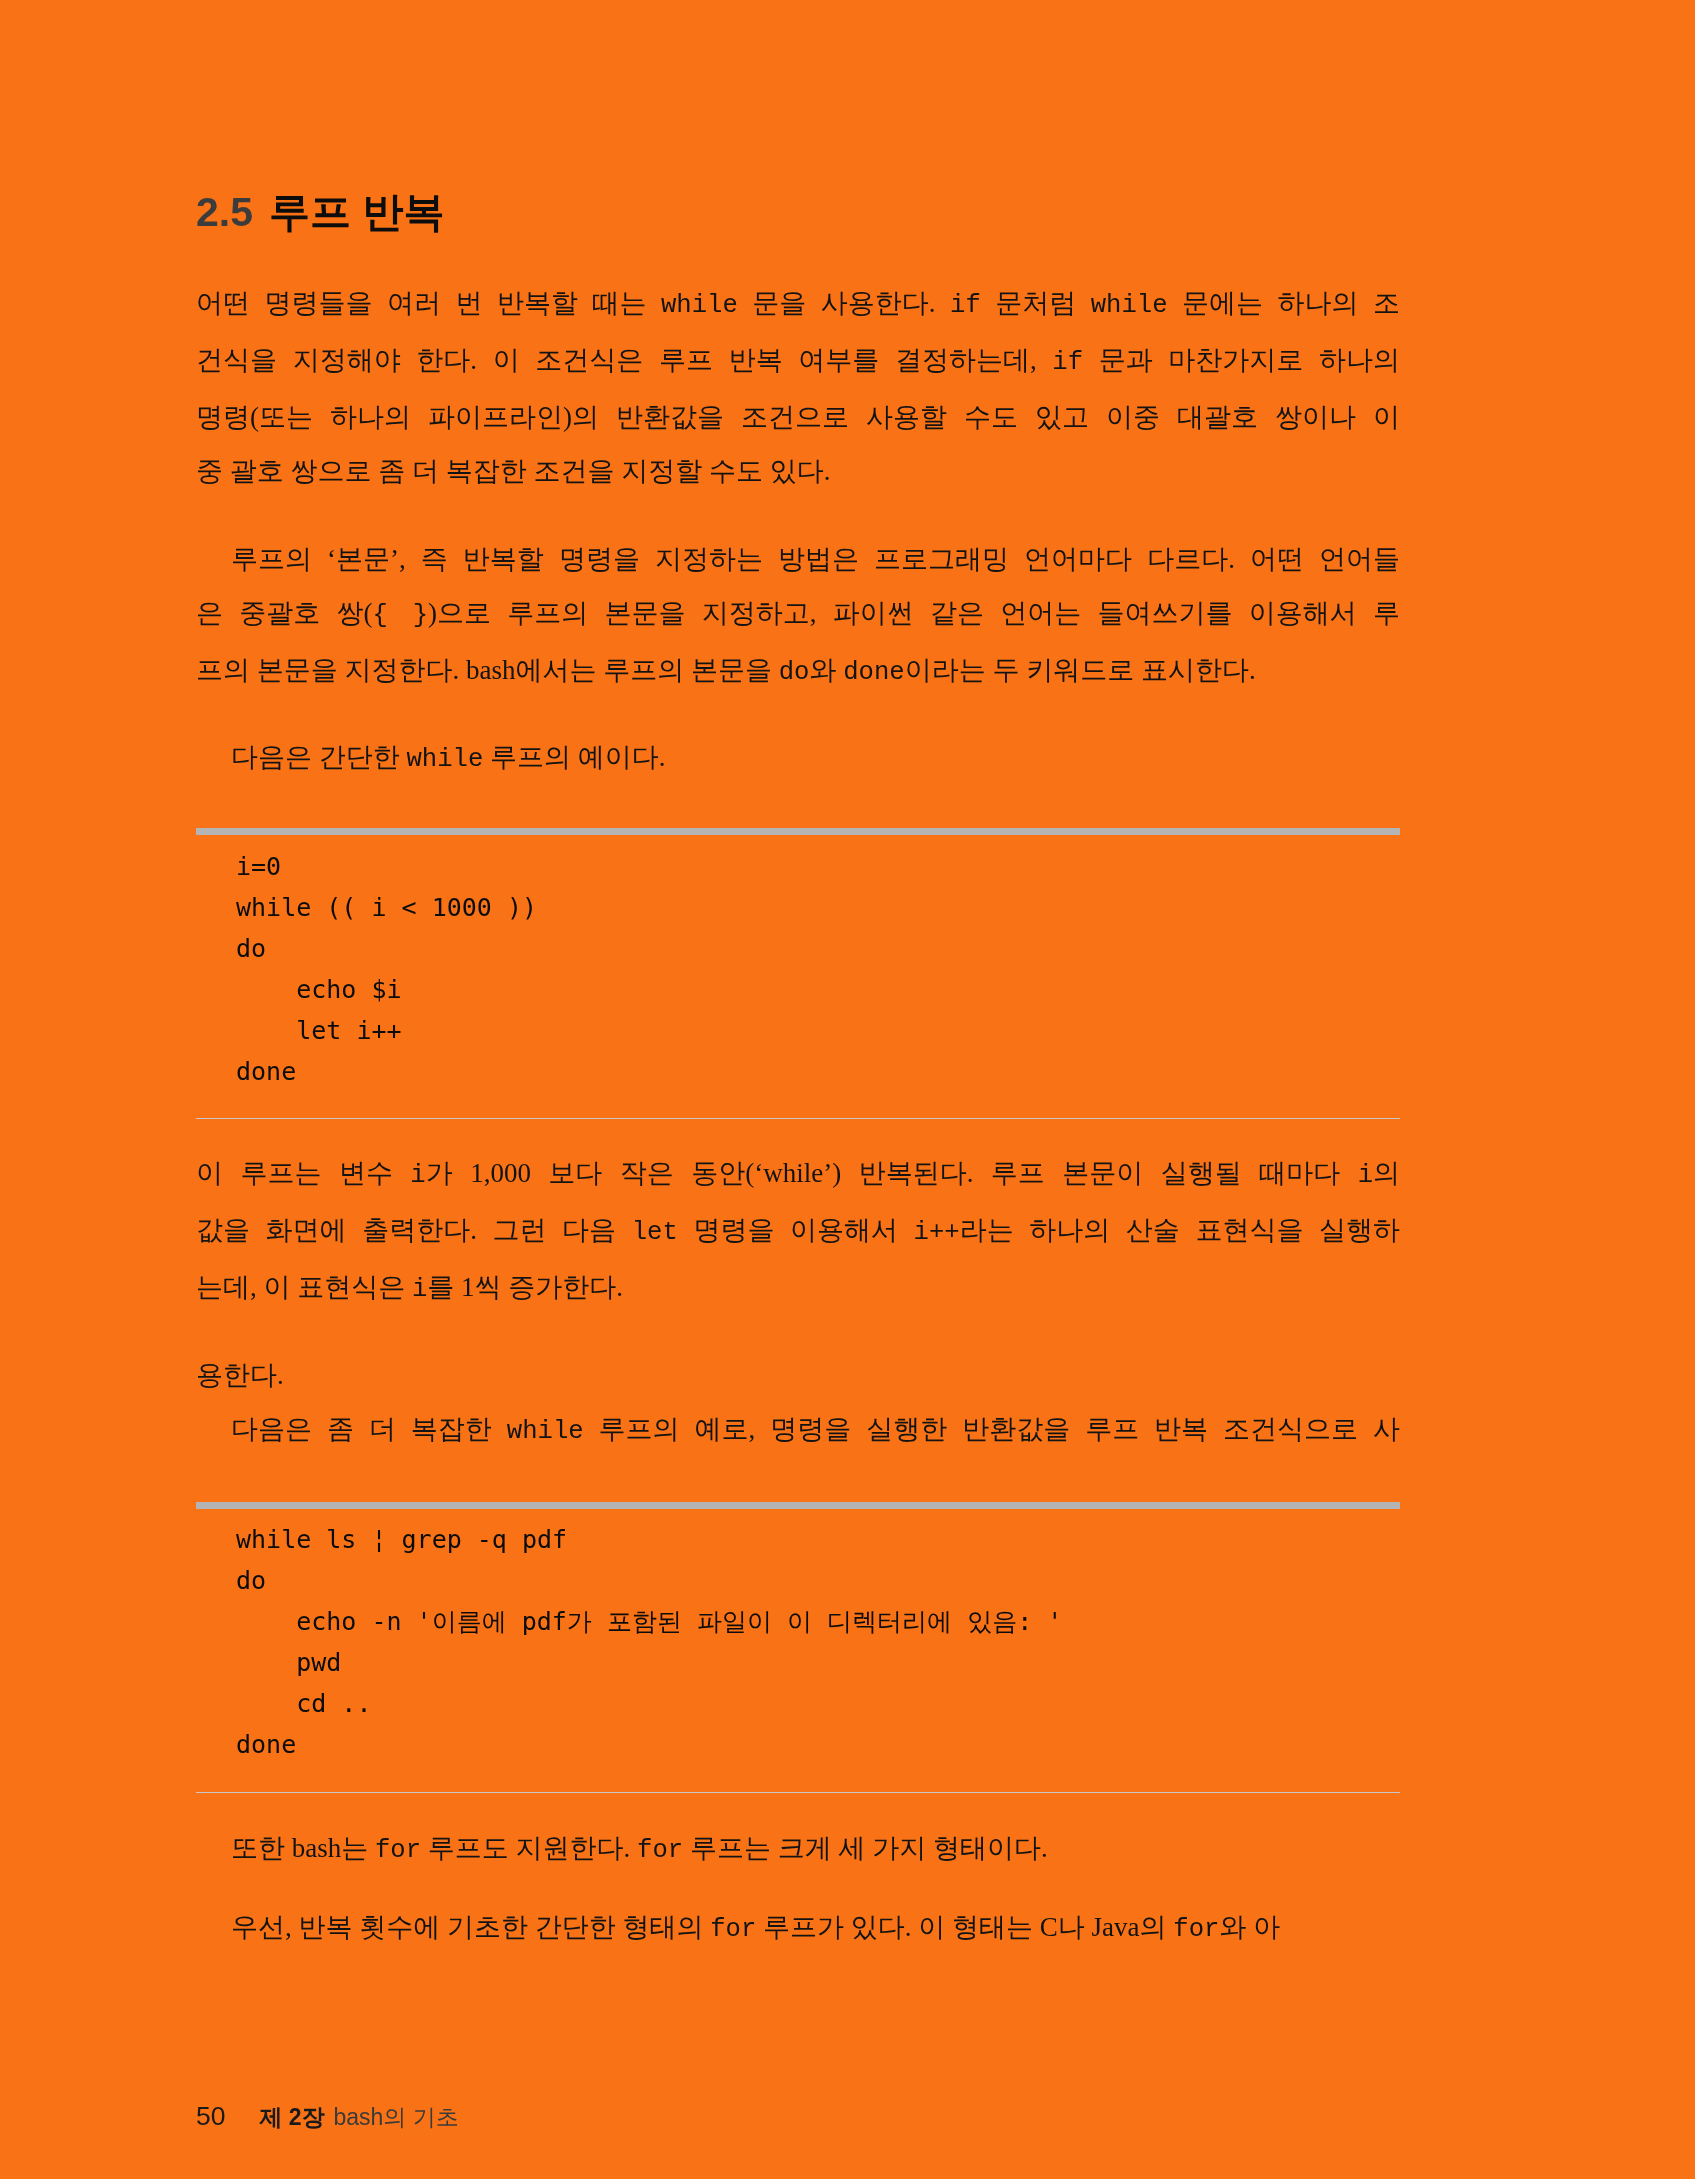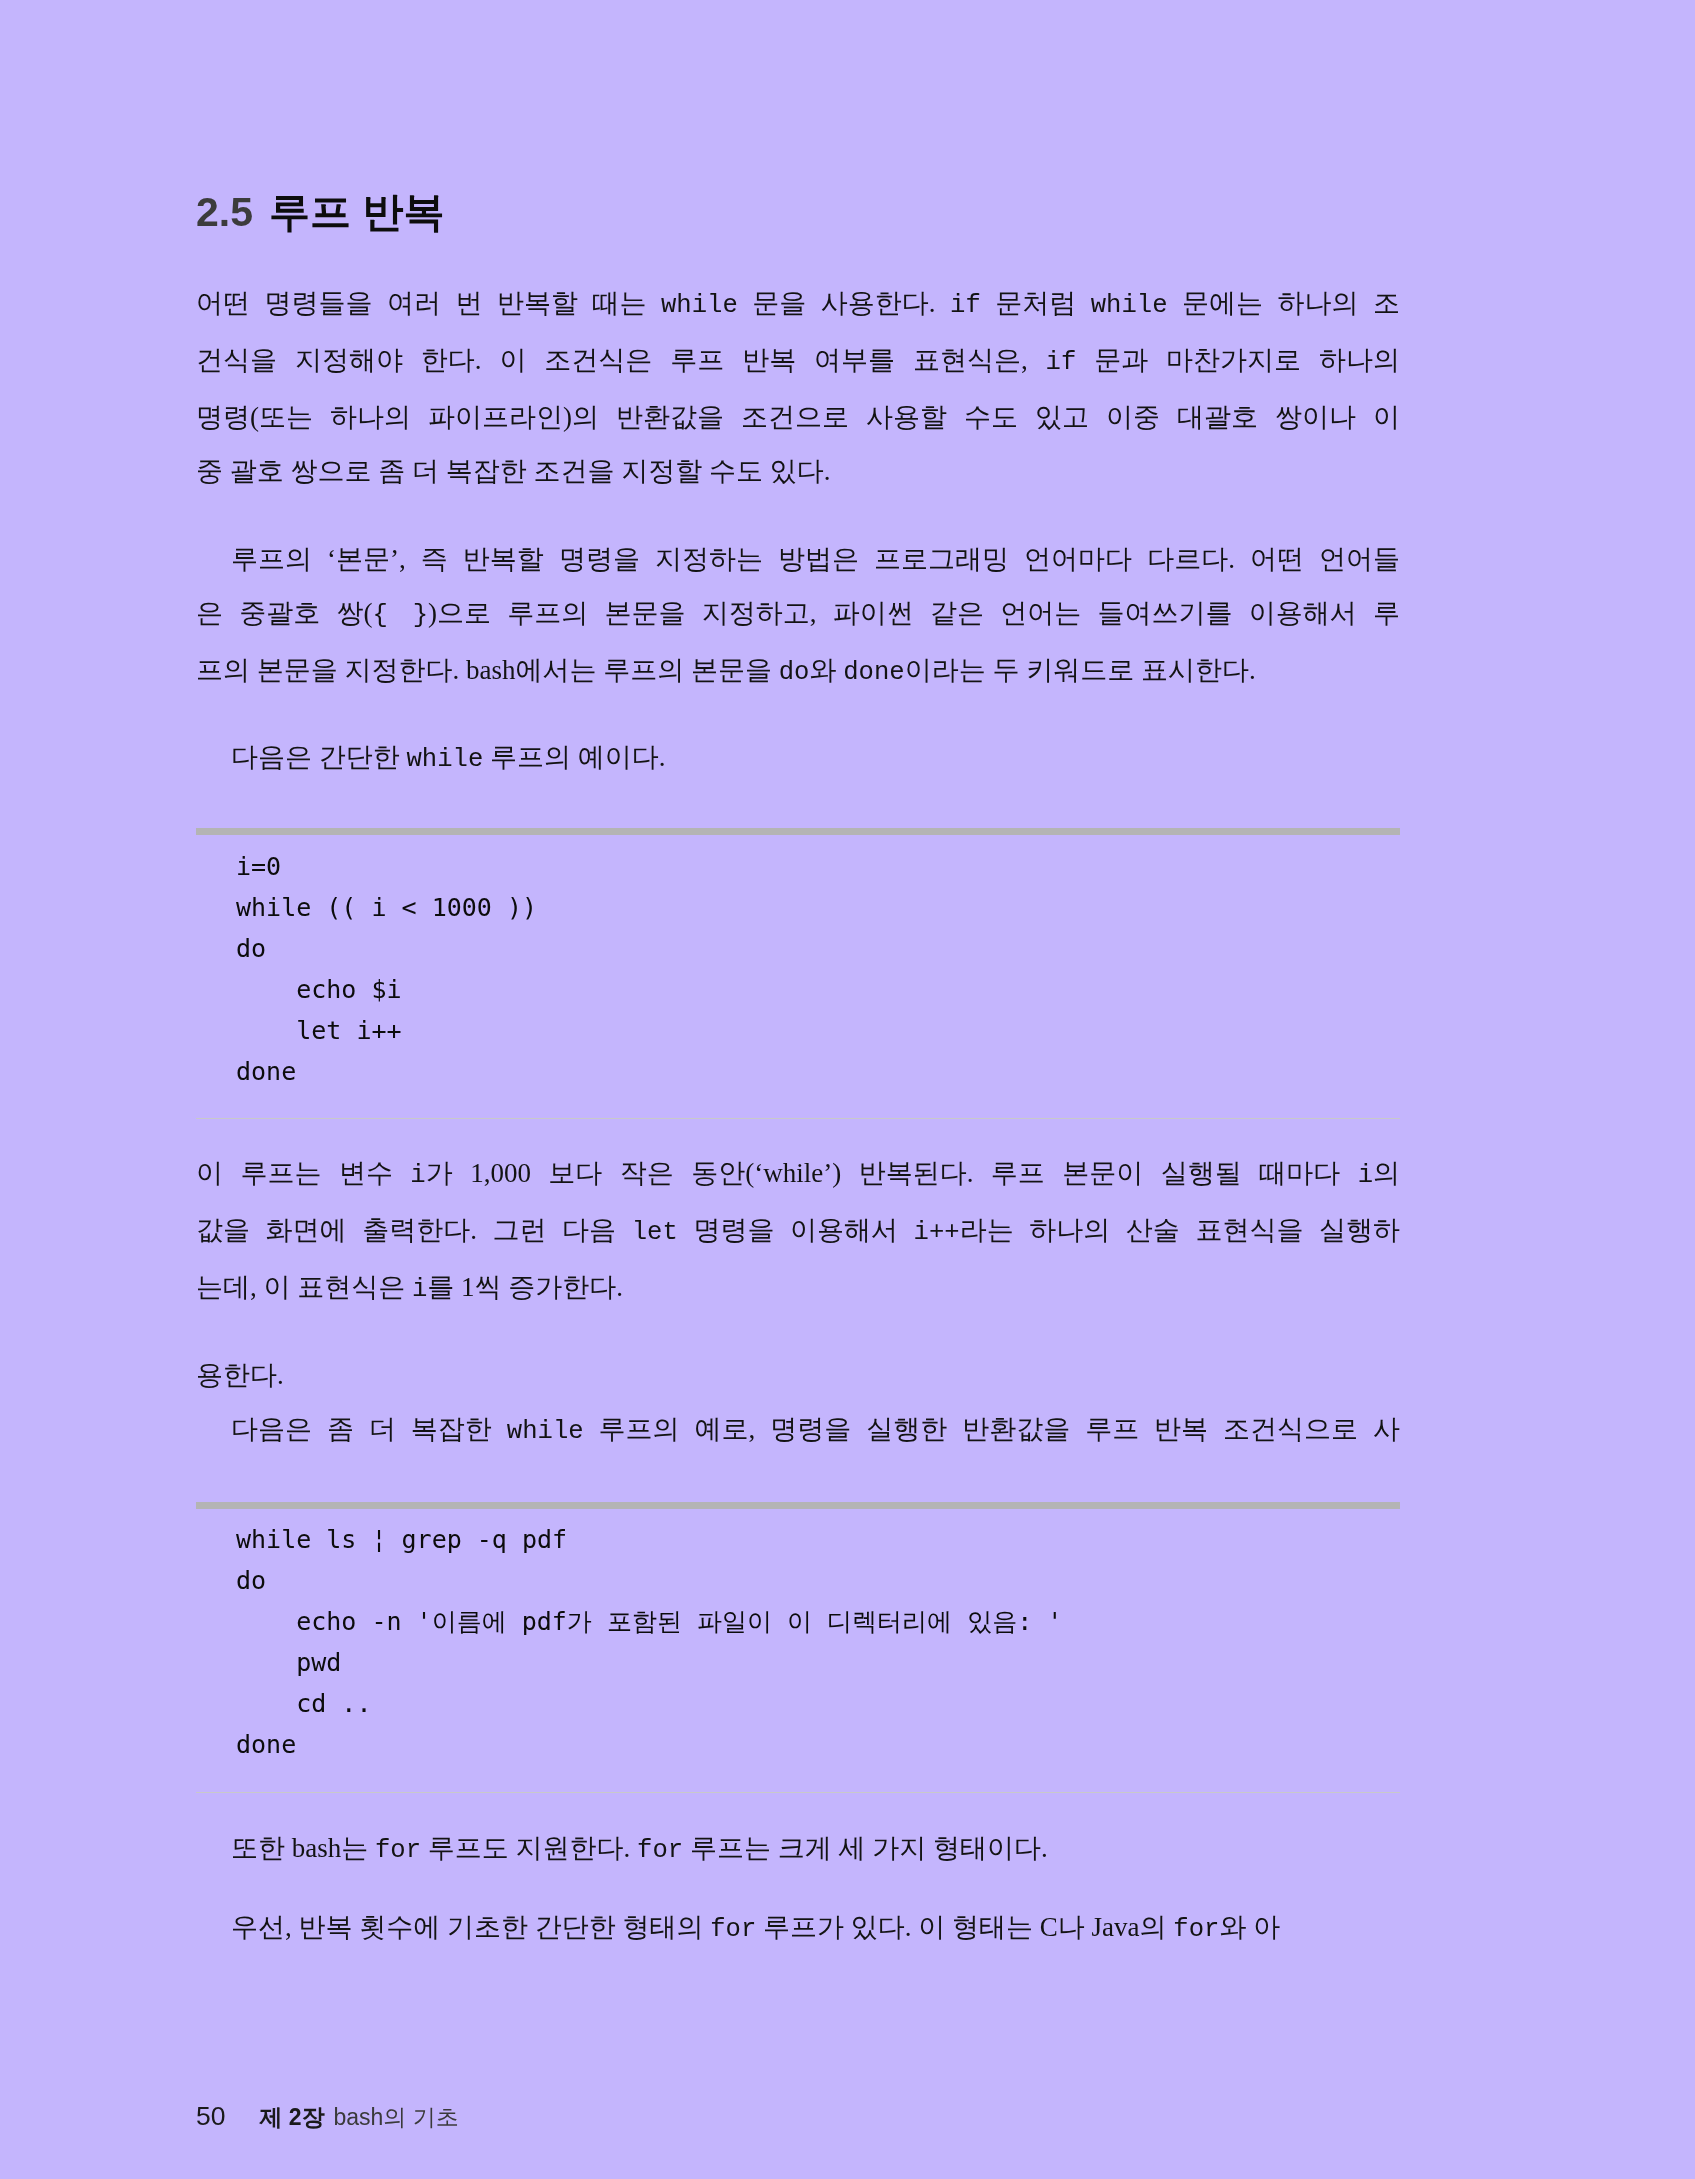--- a/index.html
+++ b/index.html
@@ -1,19 +1,19 @@
 <!DOCTYPE html>
 <html style="font-size:14px"><head>
 <meta charset="utf-8">
 <style>
   html,body{margin:0;padding:0;background:#e8e8e8;}
   .page{
     position:relative;
     width:1696px;height:2179px;
-    background:#c4b5fd;
+    background:#f97316;
     box-sizing:border-box;
     padding:188px 296px 0 196px;
     font-family:"Liberation Serif","DejaVu Serif",serif;
     color:#111111;
     overflow:hidden;
   }
   h1.heading{
     margin:0;
     font-family:"Liberation Sans","DejaVu Sans",sans-serif;
     font-weight:bold;
@@ -80,21 +80,21 @@
 
 <div class="page">
 
   <h1 class="heading">
     <span class="secnum">2.5</span><span class="sectitle">루프 반복</span>
   </h1>
 
   <div id="content">
       <div class="para mt-p1">
         <div class="tl"><span>어떤 명령들을 여러 번 반복할 때는 </span><span class="code">while</span><span> 문을 사용한다. </span><span class="code">if</span><span> 문처럼 </span><span class="code">while</span><span> 문에는 하나의 조</span></div>
-        <div class="tl"><span>건식을 지정해야 한다. 이 조건식은 루프 반복 여부를 표현식은, </span><span class="code">if</span><span> 문과 마찬가지로 하나의</span></div>
+        <div class="tl"><span>건식을 지정해야 한다. 이 조건식은 루프 반복 여부를 결정하는데, </span><span class="code">if</span><span> 문과 마찬가지로 하나의</span></div>
         <div class="tl"><span>명령(또는 하나의 파이프라인)의 반환값을 조건으로 사용할 수도 있고 이중 대괄호 쌍이나 이</span></div>
         <div class="tl last"><span>중 괄호 쌍으로 좀 더 복잡한 조건을 지정할 수도 있다.</span></div>
       </div>
       <div class="para mt-p2">
         <div class="tl indent"><span>루프의 ‘본문’, 즉 반복할 명령을 지정하는 방법은 프로그래밍 언어마다 다르다. 어떤 언어들</span></div>
         <div class="tl"><span>은 중괄호 쌍(</span><span class="code">{ }</span><span>)으로 루프의 본문을 지정하고, 파이썬 같은 언어는 들여쓰기를 이용해서 루</span></div>
         <div class="tl last"><span>프의 본문을 지정한다. bash에서는 루프의 본문을 </span><span class="code">do</span><span>와 </span><span class="code">done</span><span>이라는 두 키워드로 표시한다.</span></div>
       </div>
       <div class="para mt-p3">
         <div class="tl last indent"><span>다음은 간단한 </span><span class="code">while</span><span> 루프의 예이다.</span></div>

